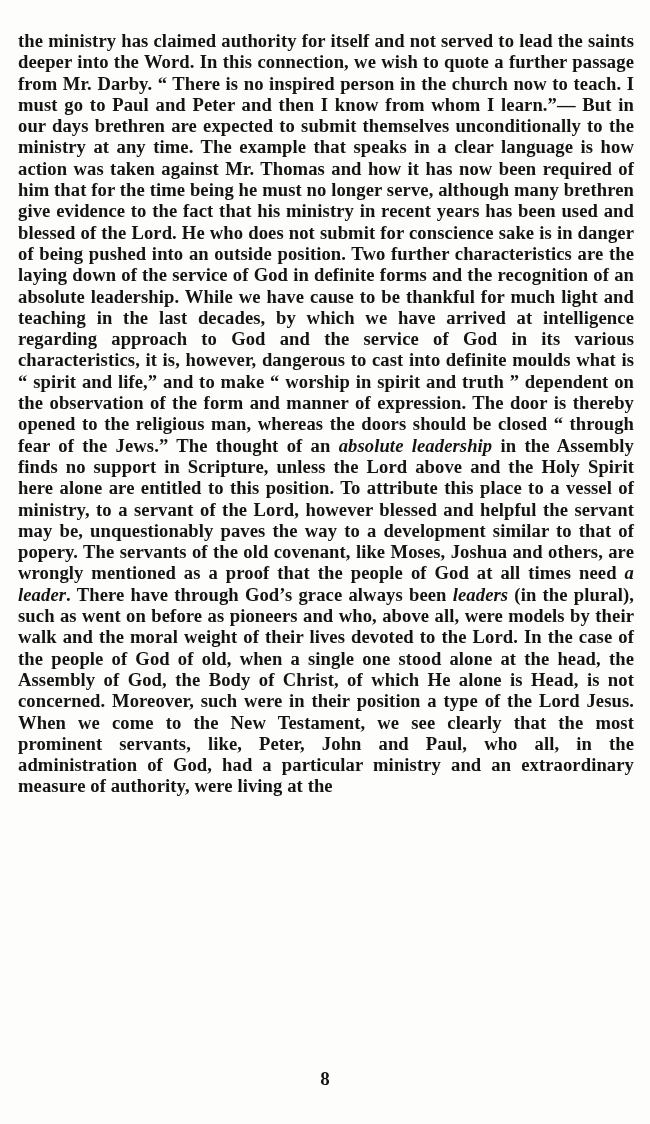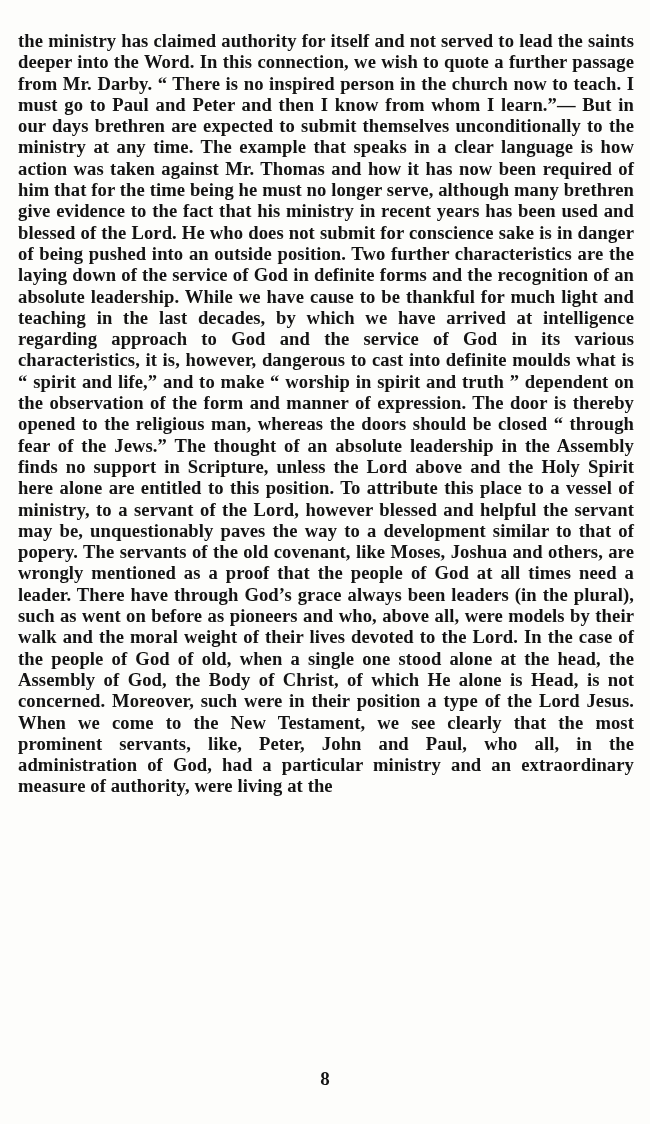--- a/index.html
+++ b/index.html
@@ -21,20 +21,21 @@
     margin: 0;
     font-family: "Liberation Serif", "DejaVu Serif", serif;
     font-weight: 600;
     font-size: 18.6px;
     line-height: 21.3px;
     color: #141414;
     text-align: justify;
     letter-spacing: 0.1px;
   }
   .body-text .italic {
+    font-style: italic;
   }
   .page-number {
     position: absolute;
     left: 0;
     right: 0;
     top: 1068px;
     text-align: center;
     font-family: "Liberation Serif", "DejaVu Serif", serif;
     font-weight: 600;
     font-size: 19px;

